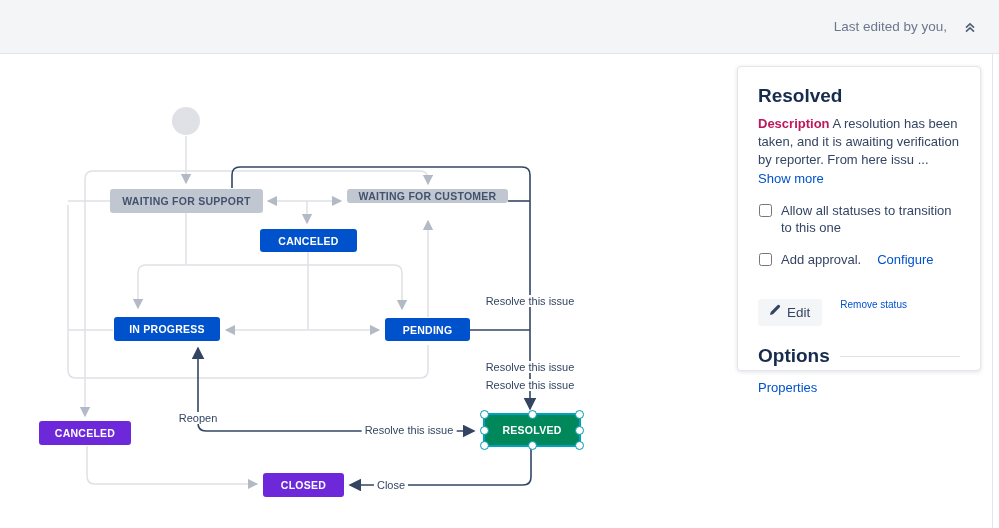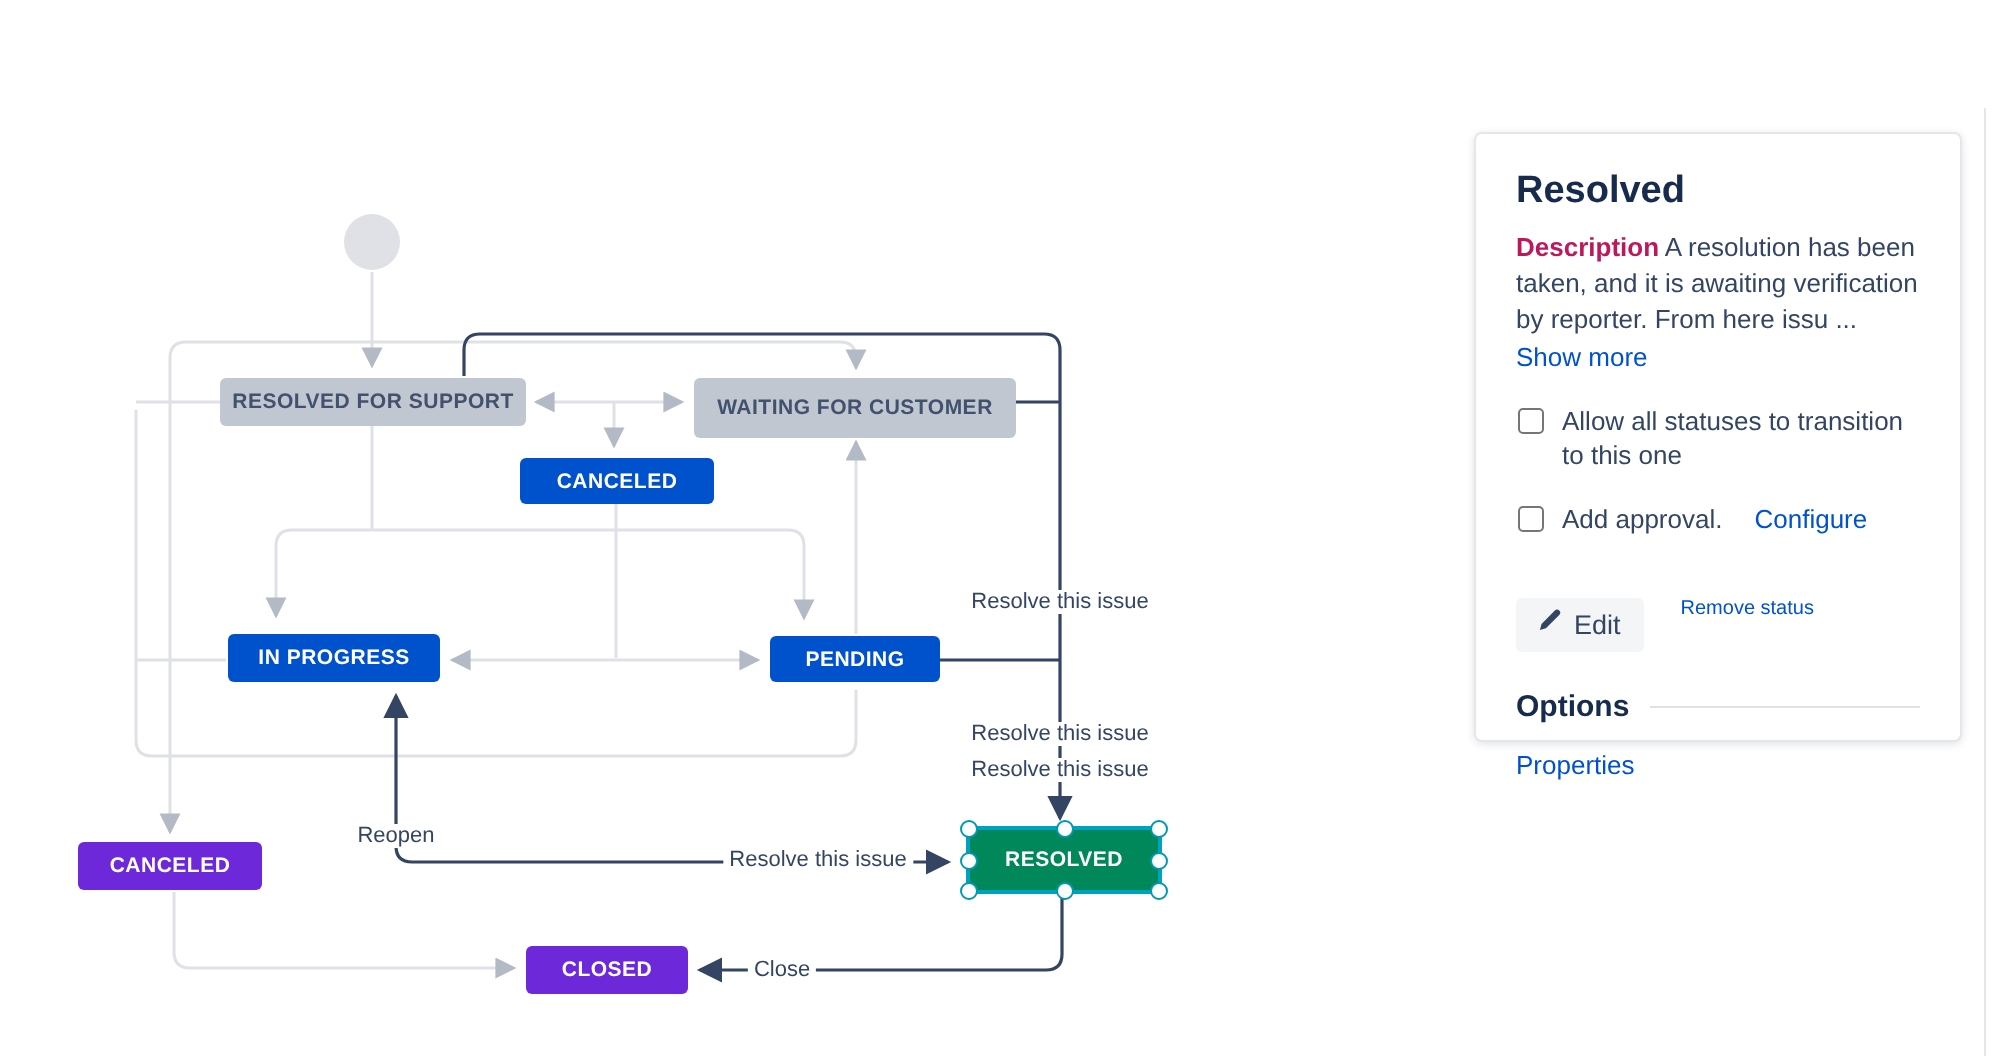--- a/index.html
+++ b/index.html
@@ -48,29 +48,40 @@
            color:#344563; line-height:1.3; }
   .cbrow input { width:13px; height:13px; margin:1px 9px 0 1px; accent-color:#0052cc; }
   .cbrow .cfg { margin-left:16px; }
   .btnrow { display:flex; align-items:flex-start; margin-top:31px; }
   .edit-btn { display:inline-flex; align-items:center; gap:6px; padding:5px 12px 6px 10px;
               background:#f4f5f7; border:none; border-radius:3px; font-size:13.5px;
               color:#344563; font-weight:500; cursor:pointer;
               font-family:"Liberation Sans", sans-serif; }
   .remove-link { margin-left:18px; font-size:10px; }
   .optrow { display:flex; align-items:center; margin-top:19px; }
-  .optrow h3 { font-size:15px; font-weight:bold; color:#172b4d; }
+  .optrow h3 { font-size:19px; font-weight:bold; color:#172b4d; }
   .optrow .rule { flex:1; height:1px; background:#dfe1e6; margin-left:10px; }
   .props { margin-top:13px; font-size:13px; }
 </style>
 </head>
 <body>
 
 <div class="stage">
 
+  <div class="topbar">
+    <span class="edited">Last edited by you,</span>
+    <button class="collapse-btn">
+      <span>
+        <svg width="16" height="16" viewBox="0 0 16 16">
+          <path d="M4 8.6 8 4.8 12 8.6" fill="none" stroke="#505f79" stroke-width="1.6"></path>
+          <path d="M4 12.6 8 8.8 12 12.6" fill="none" stroke="#505f79" stroke-width="1.6"></path>
+        </svg>
+      </span>
+    </button>
+  </div>
   <div class="right-divider"></div>
 
   <svg class="edges">
     <defs>
       <marker id="ga" markerWidth="8" markerHeight="8" refX="6.2" refY="3.5" orient="auto">
         <path d="M0,0L7,3.5L0,7Z" fill="#b3bac5"></path>
         </marker>
       <marker id="gas" markerWidth="8" markerHeight="8" refX="6.2" refY="3.5" orient="auto-start-reverse">
         <path d="M0,0L7,3.5L0,7Z" fill="#b3bac5"></path>
         </marker>
@@ -107,23 +118,23 @@
   <span class="edge-label" style="left:530px; top:301px;">Resolve this issue</span>
   <span class="edge-label" style="left:530px; top:367px;">Resolve this issue</span>
   <span class="edge-label" style="left:530px; top:385px;">Resolve this issue</span>
   <span class="edge-label" style="left:409px; top:430px;">Resolve this issue</span>
   <span class="edge-label" style="left:198px; top:418px;">Reopen</span>
   <span class="edge-label" style="left:391px; top:485px;">Close</span>
 
   <div class="start-circle" style="left:172px; top:107px;"></div>
 
   <div class="node n-gray" style="left:110px; top:189px; width:153px; height:24px;">
-    <span>RESOLVED FOR SUPPORT</span>
-  </div>
-  <div class="node n-gray" style="left:347px; top:189px; width:161px; height:30px;">
+    <span>WAITING FOR SUPPORT</span>
+  </div>
+  <div class="node n-gray" style="left:347px; top:189px; width:161px; height:14px;">
     <span>WAITING FOR CUSTOMER</span>
   </div>
   <div class="node n-blue" style="left:260px; top:229px; width:97px; height:23px;">
     <span>CANCELED</span>
   </div>
   <div class="node n-blue" style="left:114px; top:317px; width:106px; height:24px;">
     <span>IN PROGRESS</span>
   </div>
   <div class="node n-blue" style="left:385px; top:318px; width:85px; height:23px;">
     <span>PENDING</span>

